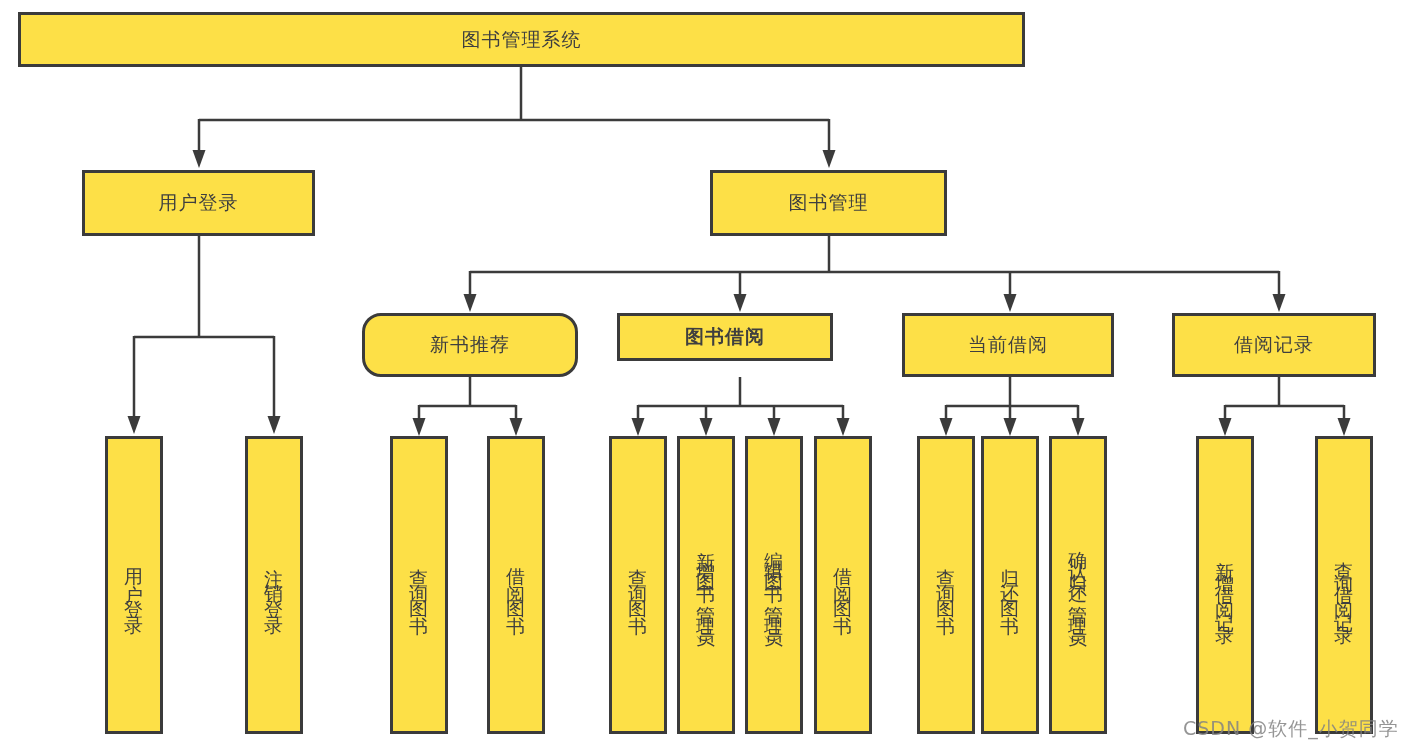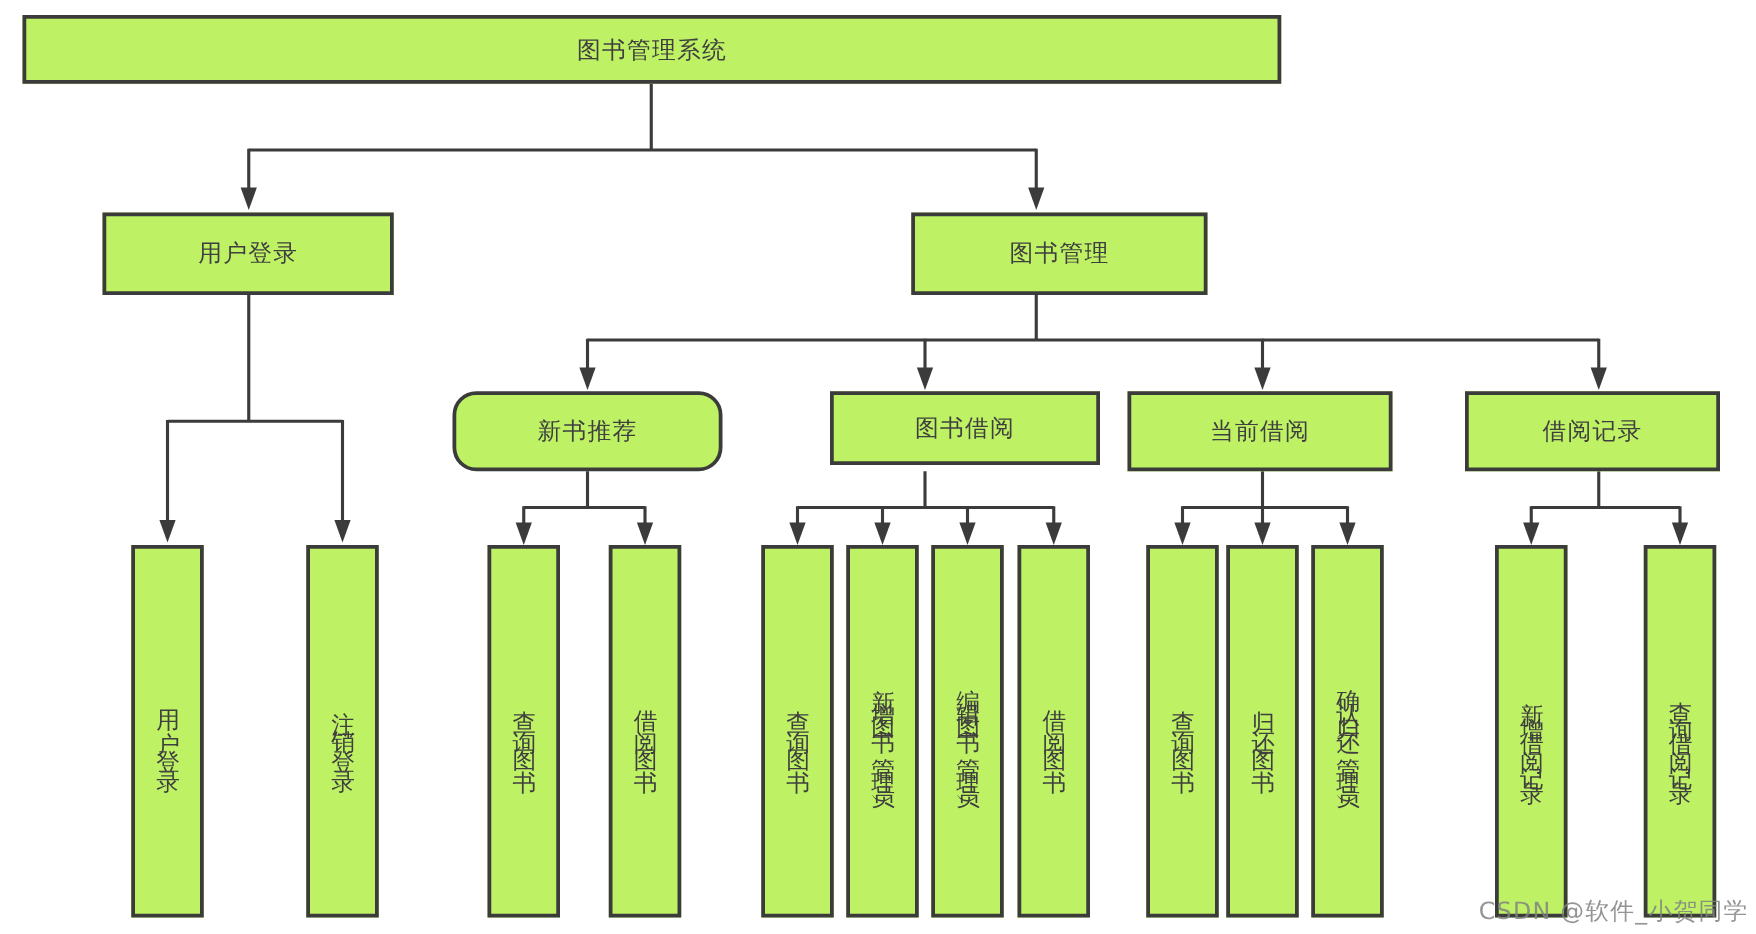--- a/index.html
+++ b/index.html
@@ -8,44 +8,44 @@
     width:1405px;height:747px;
     background:#ffffff;
     font-family:"DejaVu Sans","Liberation Sans",sans-serif;
     overflow:hidden;
   }
   .connectors{position:absolute;left:0;top:0;width:1405px;height:747px;}
   .connectors line{stroke:#3b3b3b;stroke-width:2.5;}
   .connectors polygon{fill:#3b3b3b;}
   .box{
     position:absolute;
-    background:#bef264;
+    background:#fde047;
     border:3px solid #3b3b3b;
     box-sizing:border-box;
     display:flex;align-items:center;justify-content:center;
     color:#3f3f3f;
     z-index:2;
   }
   .htext{font-size:19px;letter-spacing:1px;white-space:nowrap;}
   .vtext{
     writing-mode:vertical-rl;
     text-orientation:mixed;
     font-size:19px;
     line-height:1;
     white-space:nowrap;
   }
   .vshort{letter-spacing:16px;}
   .vmid{letter-spacing:13px;}
   .vlong{letter-spacing:11px;}
   
   .n-root{left:18px;top:12px;width:1007px;height:55px;}
   .n-l2a{left:82px;top:170px;width:233px;height:66px;}
-  .n-l2b{left:710px;top:170px;width:237px;height:66px;margin-left:19px;}
+  .n-l2b{left:710px;top:170px;width:237px;height:66px;}
   .n-l3a{left:362px;top:313px;width:216px;height:64px;border-radius:19px;}
-  .n-l3b{left:664px;top:313px;width:216px;height:59px;}
+  .n-l3b{left:617px;top:313px;width:216px;height:48px;font-weight:bold;}
   .n-l3c{left:902px;top:313px;width:212px;height:64px;}
   .n-l3d{left:1172px;top:313px;width:204px;height:64px;}
   .leaf{top:436px;width:58px;height:298px;}
   .f1{left:105px;}  .f2{left:245px;}
   .f3{left:390px;}  .f4{left:487px;}
   .f5{left:609px;}  .f6{left:677px;}  .f7{left:745px;}  .f8{left:814px;}
   .f9{left:917px;}  .f10{left:981px;} .f11{left:1049px;}
   .f12{left:1196px;}.f13{left:1315px;}
   .watermark{
     position:absolute;

